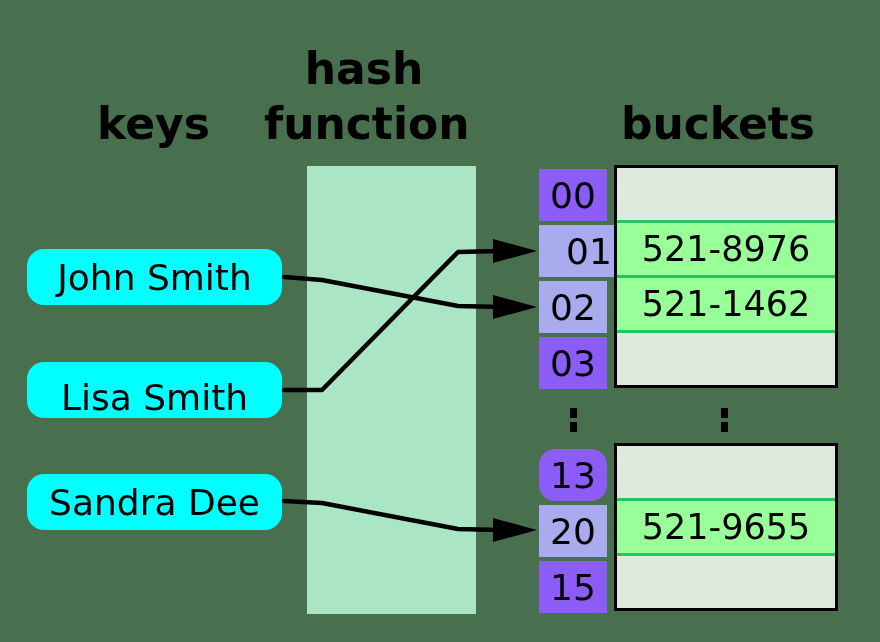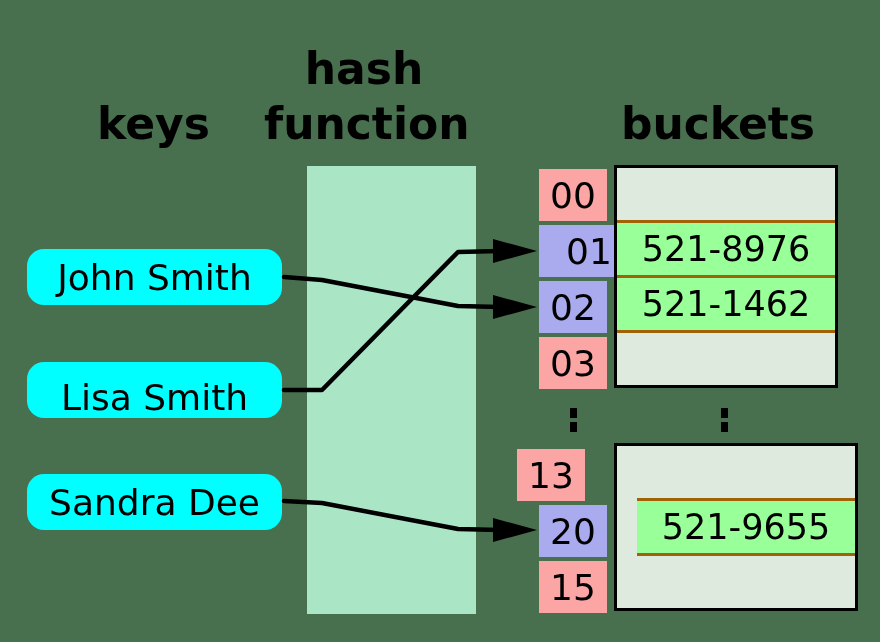--- a/index.html
+++ b/index.html
@@ -26,37 +26,37 @@
     display:flex;align-items:center;justify-content:center;
     font-size:36px;
     border-radius:17px;
   }
   .hash-box{
     background:#AAE6C6;
     width:169px;height:448px;
   }
   .index-cell{
     width:68px;height:52px;
-    background:#fca5a5;
+    background:#8b5cf6;
     display:flex;align-items:center;justify-content:center;
     font-size:36px;
   }
   .index-cell.hl{background:#AAAAEE;}
   .bucket-table{
     width:218px;
     border:3px solid #000;
     background:#DFEADF;
   }
   .bucket-row{
     height:52px;
     display:flex;align-items:center;justify-content:center;
     font-size:35px;
     background:#DFEADF;
   }
-  .bucket-row + .bucket-row{border-top:3px solid #a16207;}
+  .bucket-row + .bucket-row{border-top:3px solid #22c55e;}
   .bucket-row.filled{background:#99FF99;}
   .vdots{
     display:flex;flex-direction:column;gap:4px;
     width:7px;
   }
   .vdots span{display:block;width:7px;height:10px;background:#000;}
   svg.arrows{position:absolute;left:0;top:0;pointer-events:none;}
 </style>
 </head>
 <body>
@@ -89,21 +89,21 @@
     </div>
   <div class="abs index-cell hl" style="left:539px;top:225px;padding-left:16px;">
       <span>01</span>
     </div>
   <div class="abs index-cell hl" style="left:539px;top:281px;">
       <span>02</span>
     </div>
   <div class="abs index-cell" style="left:539px;top:337px;">
       <span>03</span>
     </div>
-  <div class="abs index-cell" style="left:517px;top:449px;">
+  <div class="abs index-cell" style="left:539px;top:449px;border-radius:16px;">
       <span>13</span>
     </div>
   <div class="abs index-cell hl" style="left:539px;top:505px;">
       <span>20</span>
     </div>
   <div class="abs index-cell" style="left:539px;top:561px;">
       <span>15</span>
     </div>
 
   <div class="abs vdots" style="left:570px;top:408px;">
@@ -123,21 +123,21 @@
         <span>521-8976</span>
       </div>
     <div class="bucket-row filled">
         <span>521-1462</span>
       </div>
     <div class="bucket-row">
         <span></span>
       </div>
   </div>
 
-  <div class="abs bucket-table" style="left:614px;top:443px;padding-left:20px;">
+  <div class="abs bucket-table" style="left:614px;top:443px;">
     <div class="bucket-row">
         <span></span>
       </div>
     <div class="bucket-row filled">
         <span>521-9655</span>
       </div>
     <div class="bucket-row">
         <span></span>
       </div>
   </div>

